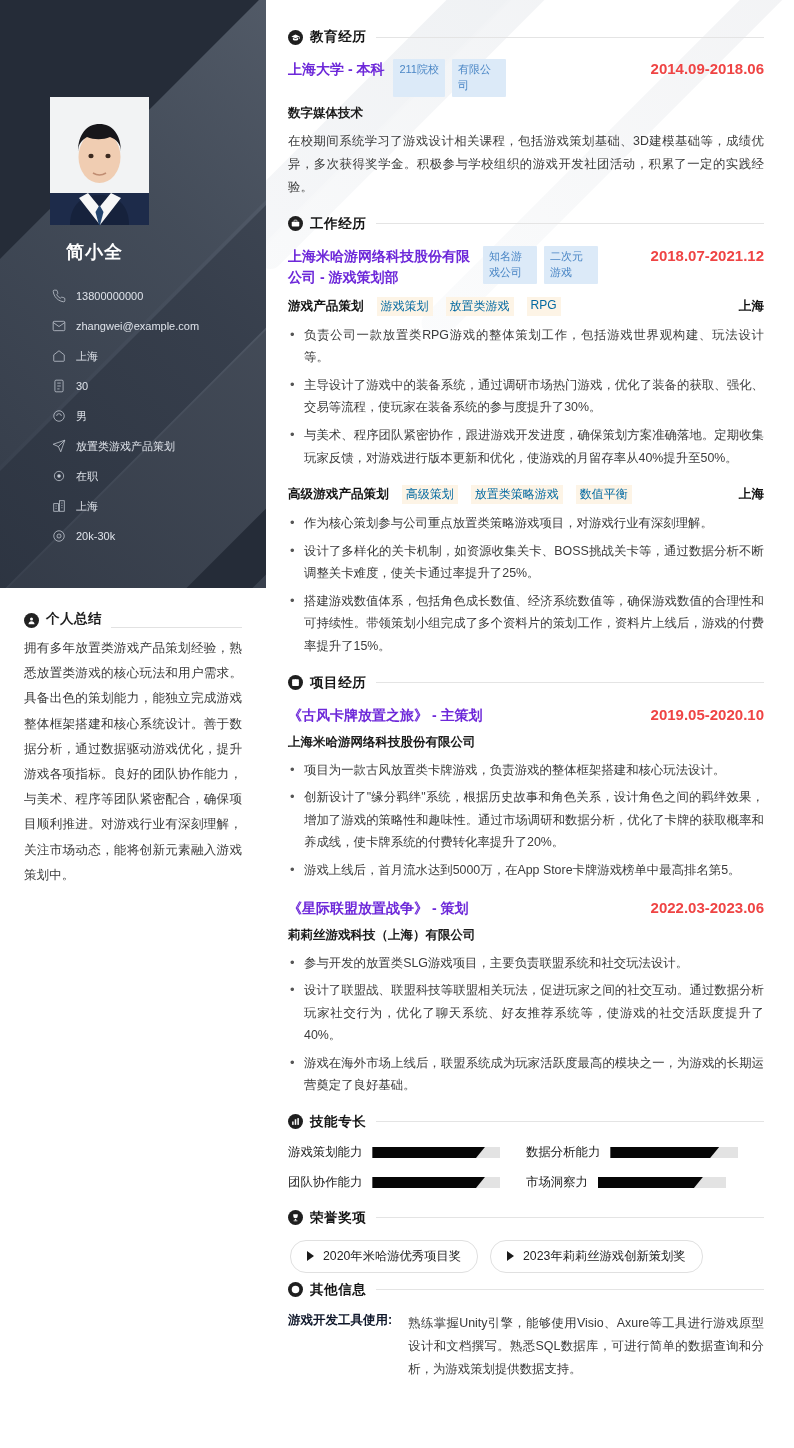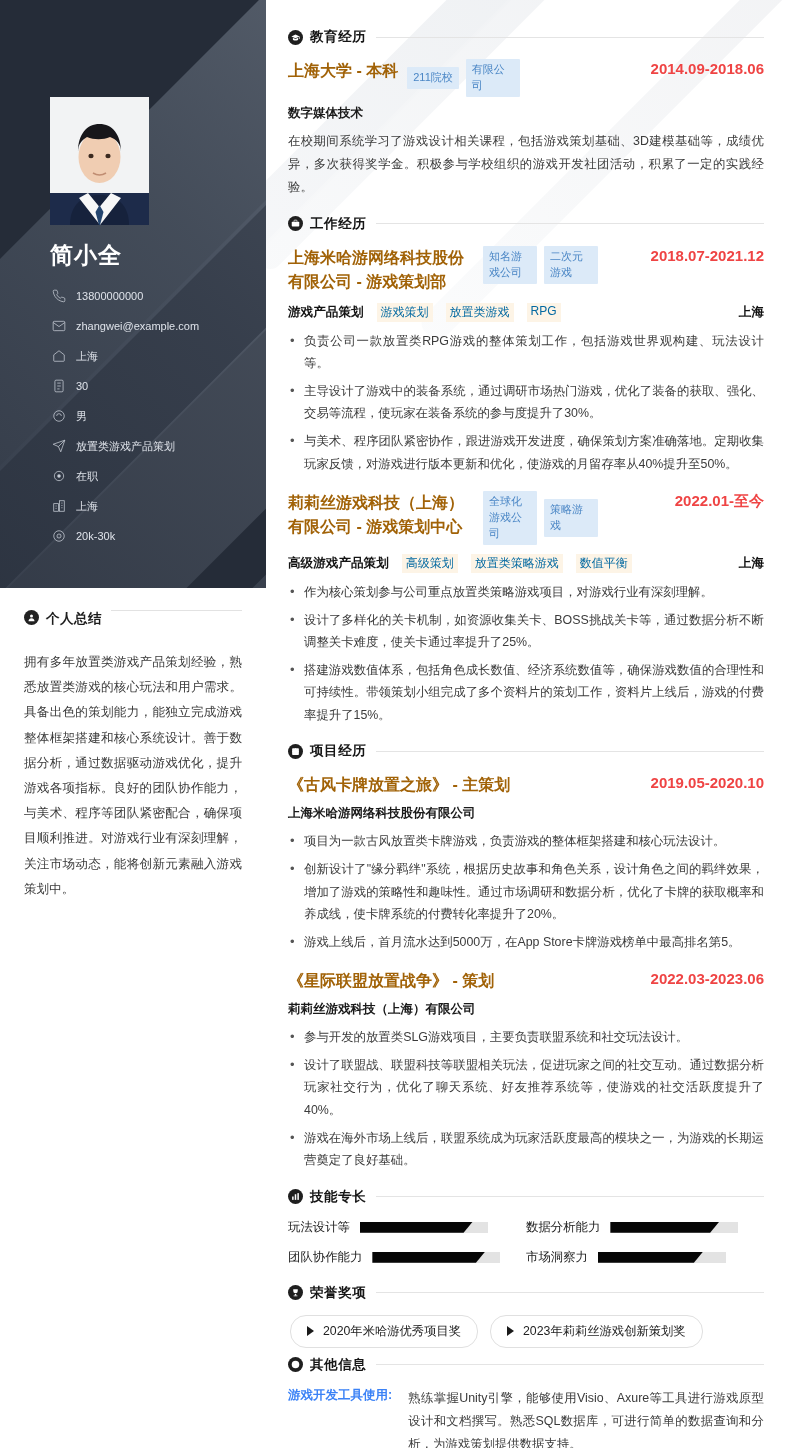--- a/index.html
+++ b/index.html
@@ -38,33 +38,33 @@
     background:linear-gradient(180deg,#79828f 0%, #434b59 70%);
     opacity:.40; transform:rotate(45deg); border-radius:18px;
   }
   .avatar {
     position:absolute; left:50px; top:97px; width:99px; height:128px;
     background:#eef0f2; overflow:hidden; z-index:4;
   }
   .avatar svg { display:block; width:99px; height:128px; }
 
   .pname {
-    position:absolute; left:50px; top:240px; z-index:5;
-    font-size:23px; font-weight:bold; color:#fff; letter-spacing:1px;
+    position:absolute; left:66px; top:240px; z-index:5;
+    font-size:18px; font-weight:bold; color:#fff; letter-spacing:1px;
   }
   .contact { position:absolute; left:50px; top:283px; z-index:5; width:200px; }
   .crow { display:flex; align-items:center; height:26px; margin-bottom:4px; }
   .crow .ic { width:17px; height:17px; flex:0 0 17px; margin-right:9px;
               display:flex; align-items:center; justify-content:center; }
   .crow .ic svg { width:14px; height:14px; stroke:#c7cdd6; fill:none; stroke-width:1.3; }
   .crow .tx { font-size:11px; color:#dfe3ea; white-space:nowrap; }
 
   
   .summary { padding:22px 24px 0 24px; }
-  .sum-head { display:flex; align-items:flex-start; margin-bottom:22px; }
+  .sum-head { display:flex; align-items:flex-end; margin-bottom:8px; }
   .sum-head .dot { width:15px; height:15px; border-radius:50%; background:#222;
                    margin-right:7px; display:flex; align-items:center; justify-content:center;}
   .sum-head .dot svg { width:9px; height:9px; fill:#fff; }
   .sum-head .ttl { font-size:13.5px; font-weight:bold; color:#1c1c1c; letter-spacing:.5px;}
   .sum-head .ln { flex:1; height:1px; background:#e2e2e2; margin-left:9px; }
   .sum-body { font-size:12.6px; line-height:2.0; color:#3a3a3a; text-align:justify; }
 
   
   .main { position:relative; flex:1; padding:28px 30px 0 22px; overflow:hidden; }
   .mdeco { position:absolute; pointer-events:none; z-index:0; }
@@ -80,23 +80,23 @@
   .sec-head { display:flex; align-items:center; margin-bottom:13px; }
   .sec-head .bdot { width:15px; height:15px; border-radius:50%; background:#1f1f1f;
                     margin-right:7px; display:flex; align-items:center; justify-content:center; flex:0 0 15px;}
   .sec-head .bdot svg { width:9px; height:9px; fill:#fff; stroke:none;}
   .sec-head .st { font-size:13.5px; font-weight:bold; color:#161616; letter-spacing:.6px; white-space:nowrap;}
   .sec-head .sl { flex:1; height:1px; background:#e4e4e4; margin-left:10px; }
 
   .entry { margin-bottom:16px; }
   .erow { display:flex; align-items:flex-start; }
   .eleft { display:flex; flex-wrap:wrap; align-items:flex-start; flex:1; padding-right:8px;}
-  .org { font-size:16px; font-weight:bold; color:#a16207; line-height:1.5; max-width:186px;}
+  .org { font-size:14px; font-weight:bold; color:#6d28d9; line-height:1.5; max-width:186px;}
   .org.wide { max-width:none; }
-  .tags { display:flex; gap:7px; margin-left:9px; flex-wrap:nowrap;align-items:center; }
+  .tags { display:flex; gap:7px; margin-left:9px; flex-wrap:nowrap; }
   .tag-blue { background:#dceaf8; color:#4a86c5; font-size:11px; padding:3px 6px;
               line-height:1.45; max-width:54px; border-radius:1px; }
   .edate { font-size:15px; font-weight:bold; color:#ef4444; white-space:nowrap; padding-top:1px;}
 
   .prow { display:flex; align-items:center; margin:9px 0 8px 0; }
   .ptitle { font-size:12.6px; font-weight:bold; color:#141414; white-space:nowrap;}
   .otags { display:flex; gap:13px; margin-left:13px; }
   .tag-orange { color:#0369a1; font-size:12px; background:#fdf4e6; padding:1px 4px;}
   .loc { margin-left:auto; font-size:12.6px; font-weight:bold; color:#111; }
 
@@ -116,21 +116,21 @@
 
   
   .honors { display:flex; gap:12px; margin:4px 0 8px 2px; }
   .honor { display:flex; align-items:center; border:1px solid #e0e0e0; border-radius:16px;
            padding:7px 16px; font-size:12.3px; color:#222; background:#fff; }
   .honor .tri { width:0;height:0;border-left:7px solid #1a1a1a;border-top:5px solid transparent;
                 border-bottom:5px solid transparent; margin-right:9px;}
 
   
   .other { display:flex; margin-top:4px; }
-  .other .ol { font-size:12.5px; font-weight:bold; color:#3b82f6; white-space:nowrap; flex:0 0 auto;}
+  .other .ol { font-size:12.5px; font-weight:bold; color:#0f172a; white-space:nowrap; flex:0 0 auto;}
   .other .ov { font-size:12.4px; line-height:1.85; color:#3b3b3b; margin-left:16px; text-align:justify;}
 </style>
 </head>
 <body>
 
 <div class="page">
 
   <aside class="sidebar">
     <div class="side-dark">
       <div class="stripe s1"></div>
@@ -331,30 +331,20 @@
             <span class="loc">上海</span>
           </div>
           <ul class="blist">
             <li>负责公司一款放置类RPG游戏的整体策划工作，包括游戏世界观构建、玩法设计等。</li>
             <li>主导设计了游戏中的装备系统，通过调研市场热门游戏，优化了装备的获取、强化、交易等流程，使玩家在装备系统的参与度提升了30%。</li>
             <li>与美术、程序团队紧密协作，跟进游戏开发进度，确保策划方案准确落地。定期收集玩家反馈，对游戏进行版本更新和优化，使游戏的月留存率从40%提升至50%。</li>
           </ul>
         </div>
 
         <div class="entry">
-          <div class="erow">
-            <div class="eleft">
-              <span class="org">莉莉丝游戏科技（上海）有限公司 - 游戏策划中心</span>
-              <span class="tags">
-                <span class="tag-blue">全球化游戏公司</span>
-                <span class="tag-blue">策略游戏</span>
-              </span>
-            </div>
-            <span class="edate">2022.01-至今</span>
-          </div>
           <div class="prow">
             <span class="ptitle">高级游戏产品策划</span>
             <span class="otags">
               <span class="tag-orange">高级策划</span>
               <span class="tag-orange">放置类策略游戏</span>
               <span class="tag-orange">数值平衡</span>
             </span>
             <span class="loc">上海</span>
           </div>
           <ul class="blist">
@@ -411,21 +401,21 @@
                 <rect x="3" y="12" width="4" height="9"></rect>
                 <rect x="10" y="6" width="4" height="15"></rect>
                 <rect x="17" y="3" width="4" height="18"></rect>
               </svg>
             </span>
           <span class="st">技能专长</span>
           <span class="sl"></span>
         </div>
         <div class="skills">
           <div class="skill">
-            <span class="sn">玩法设计等</span>
+            <span class="sn">游戏策划能力</span>
             <span class="bar">
                 <span class="fl" style="width: 88%; clip-path: polygon(0px 0px, 100% 0px, calc(100% - 9px) 100%, 0px 100%);"></span>
               </span>
           </div>
           <div class="skill">
             <span class="sn">数据分析能力</span>
             <span class="bar">
                 <span class="fl" style="width: 85%; clip-path: polygon(0px 0px, 100% 0px, calc(100% - 9px) 100%, 0px 100%);"></span>
               </span>
           </div>

